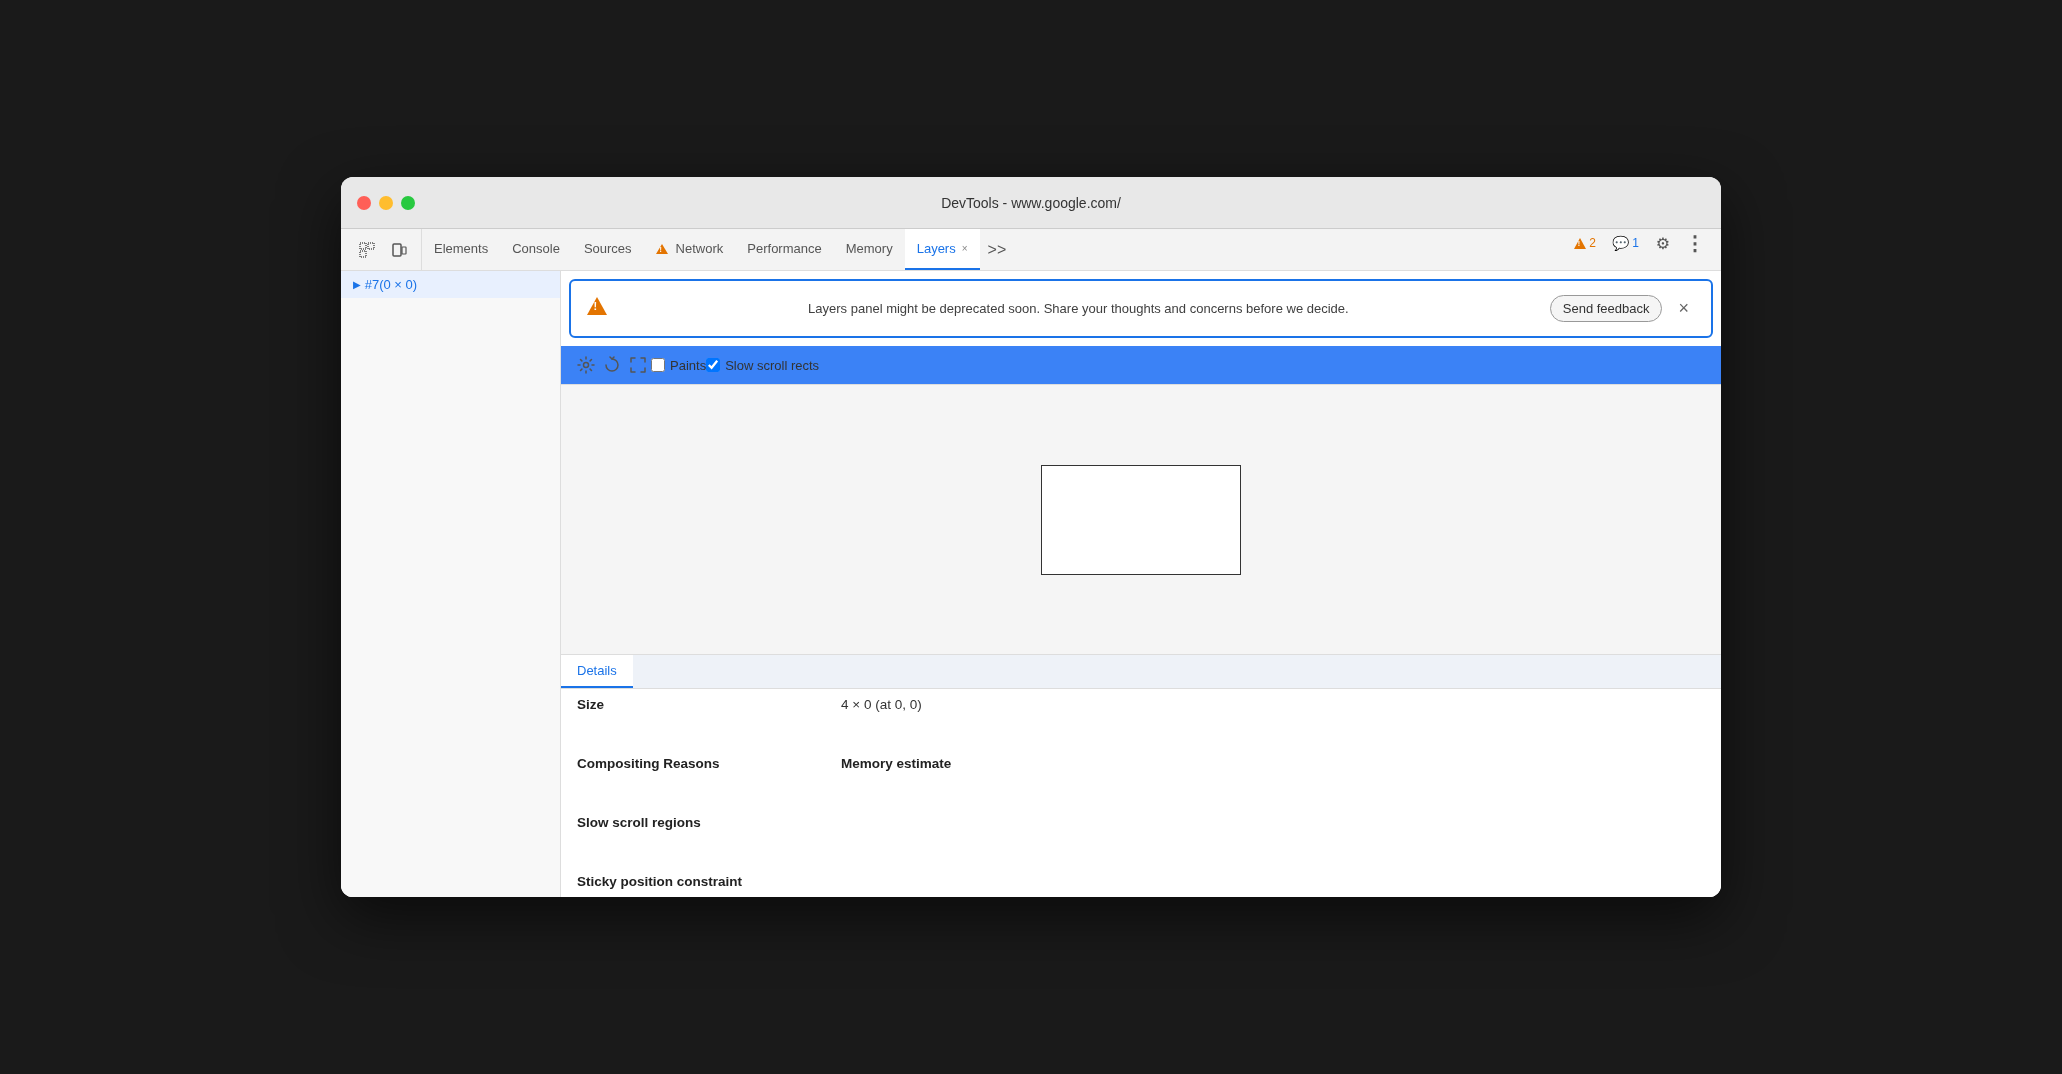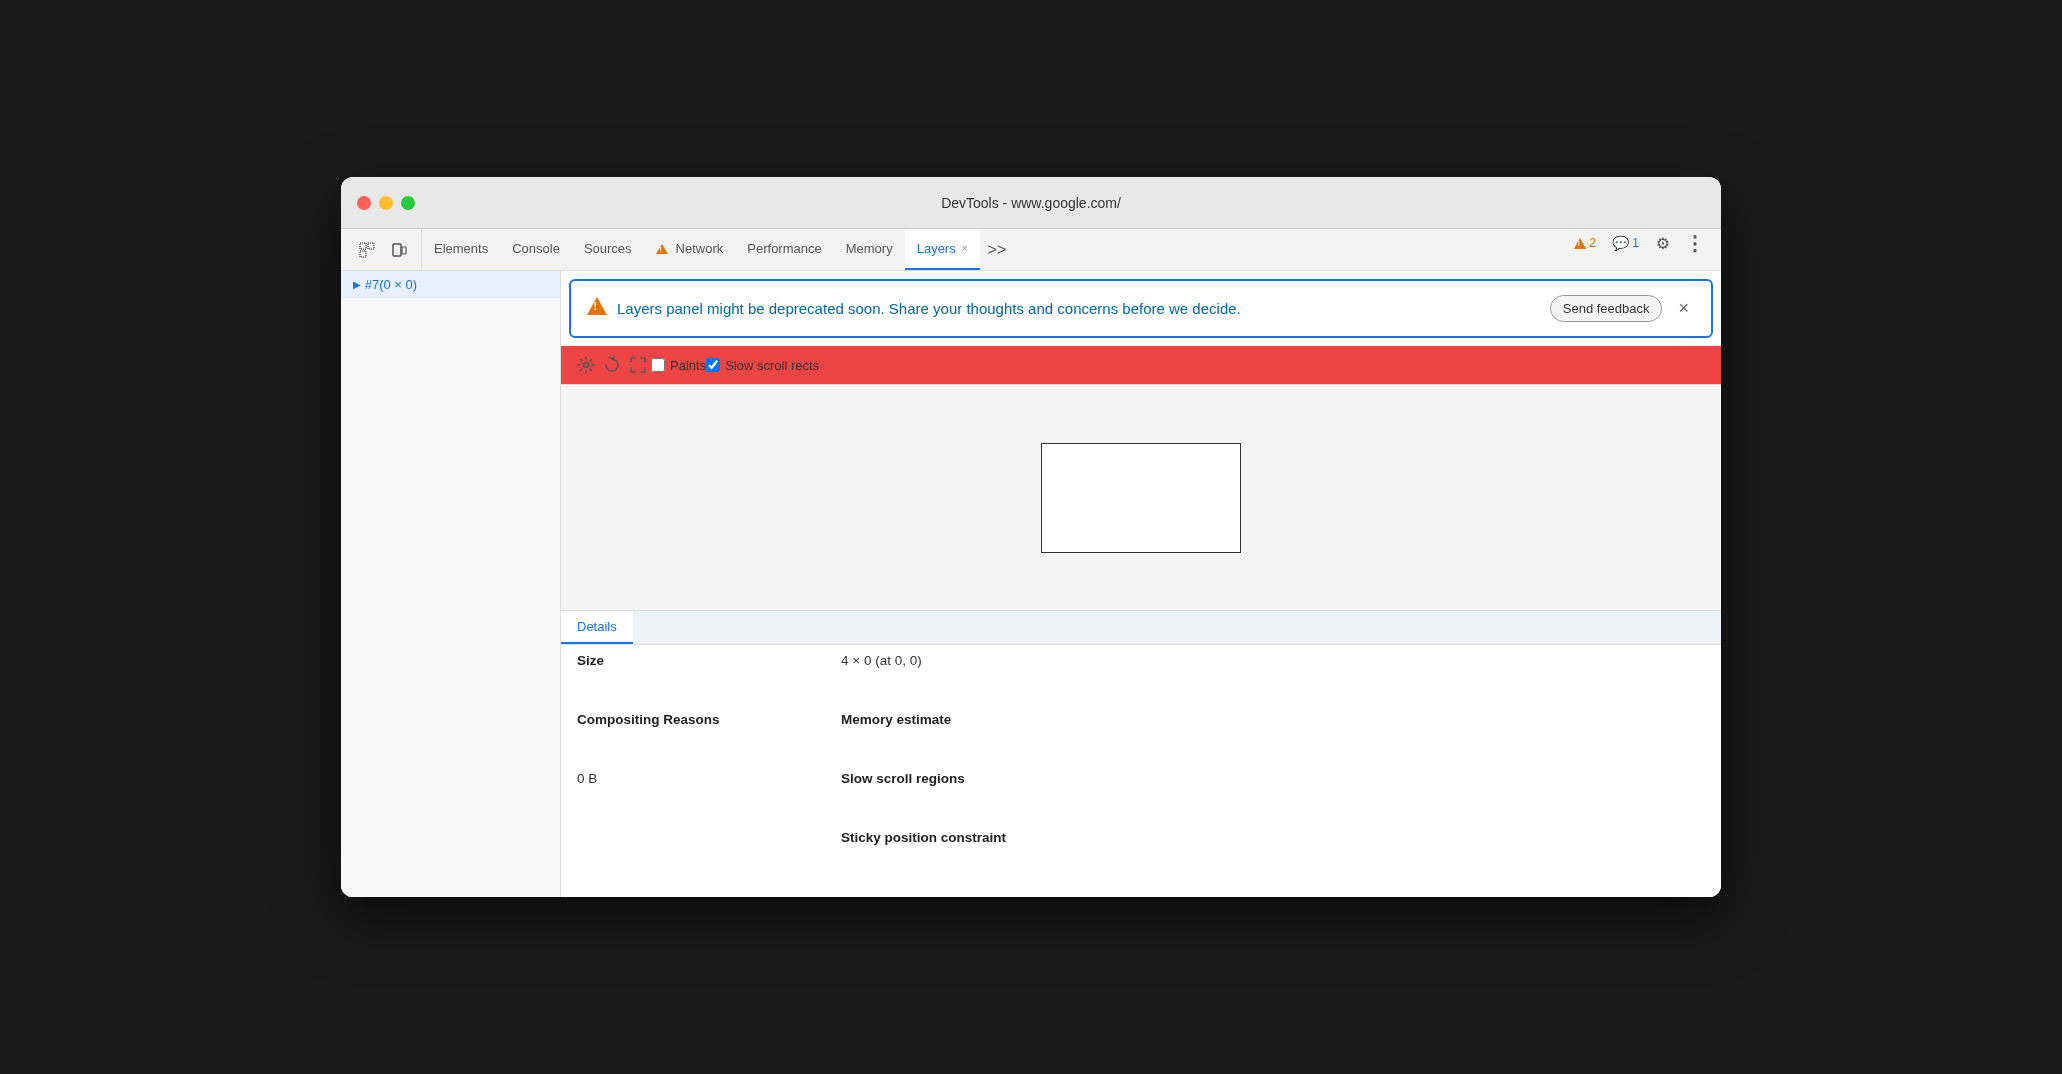--- a/index.html
+++ b/index.html
@@ -189,22 +189,23 @@
       margin: 8px 8px;
       gap: 10px;
     }
     .warning-icon {
       font-size: 18px;
       color: #e37400;
       flex-shrink: 0;
     }
     .warning-text {
       flex: 1;
-      font-size: 15px;
-      color: #0369a1;
+      font-size: 13px;
+      color: #404040;
+      text-align: center;
     }
     .send-feedback-btn {
       padding: 5px 12px;
       border: 1px solid #999;
       border-radius: 14px;
       background: #f5f5f5;
       font-size: 13px;
       cursor: pointer;
       color: #333;
       white-space: nowrap;
@@ -214,21 +215,21 @@
       color: #666;
       cursor: pointer;
       padding: 2px 6px;
       flex-shrink: 0;
     }
     .toolbar {
       display: flex;
       align-items: center;
       padding: 6px 12px;
       border-bottom: 1px solid #ddd;
-      background: #ef4444;
+      background: #3b82f6;
       flex-shrink: 0;
     }
     .toolbar-icon {
       width: 26px;
       height: 26px;
       display: flex;
       align-items: center;
       justify-content: center;
       cursor: pointer;
       border-radius: 4px;
@@ -436,21 +437,20 @@
 
         <div class="details-section">
           <div class="details-tabs">
             <div class="details-tab active">Details</div>
           </div>
           <div class="details-grid">
             <span class="details-label">Size</span>
             <span class="details-value">4 × 0 (at 0, 0)</span>
             <span class="details-label">Compositing Reasons</span>
             <span class="details-label">Memory estimate</span>
-            <span class="details-value">0 B</span>
             <span class="details-label">Slow scroll regions</span>
             <span class="details-value"></span>
             <span class="details-label">Sticky position constraint</span>
             <span class="details-value"></span>
           </div>
         </div>
       </div>
     </div>
   </div>
 </div>

